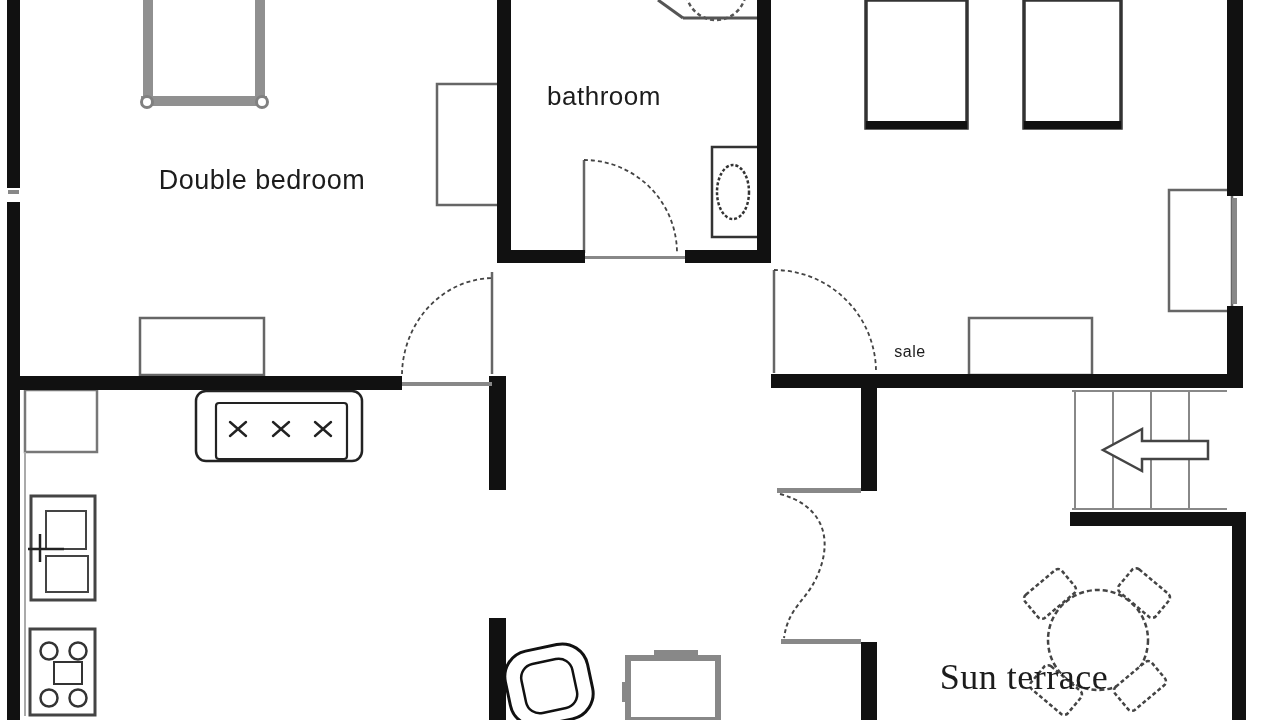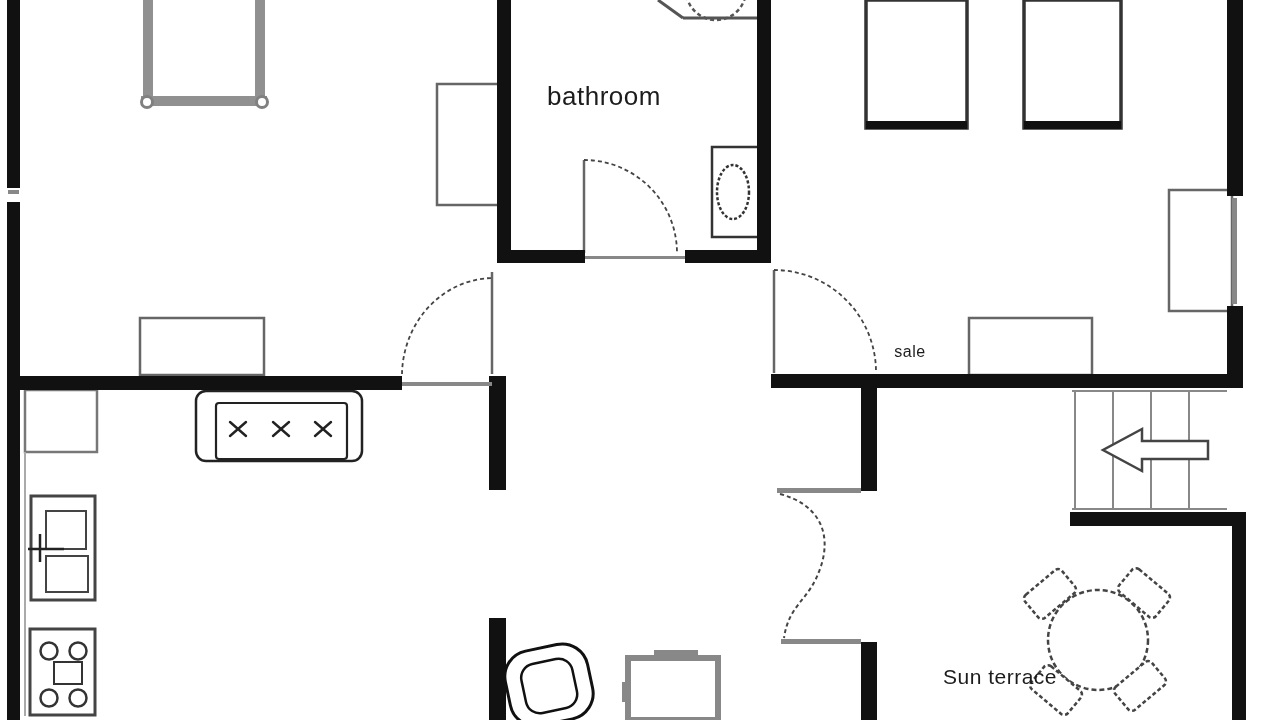--- a/index.html
+++ b/index.html
@@ -16,21 +16,21 @@
     transform:translate(-50%,-50%);
     color:#1c1c1c;
     white-space:nowrap;
     letter-spacing:0.5px;
     font-weight:400;
     user-select:none;
   }
   .lbl-double-bedroom{left:262px;top:180px;font-size:27px;}
   .lbl-bathroom{left:604px;top:96px;font-size:26px;}
   .lbl-sale{left:910px;top:352px;font-size:16px;}
-  .lbl-sun-terrace{left:1000px;top:677px;font-size:21px;}
+  .lbl-sun-terrace{left:1024px;top:677px;font-size:36px;font-family:Liberation Serif, serif;}
 </style>
 </head>
 <body>
 
 <div class="plan">
 
 <svg width="1280" height="720" viewBox="0 0 1280 720">
 
   <g>
     <rect x="143" y="0" width="10" height="103" fill="#909090"></rect>
@@ -158,17 +158,18 @@
 
   <g fill="#888">
     <rect x="8" y="190" width="11" height="4"></rect>
     <rect x="1232" y="198" width="5" height="106"></rect>
     <rect x="585" y="256" width="100" height="3"></rect>
     <rect x="402" y="382" width="90" height="4"></rect>
   </g>
 
 </svg>
 
+  <div class="room-label lbl-double-bedroom">Double bedroom</div>
   <div class="room-label lbl-bathroom">bathroom</div>
   <div class="room-label lbl-sale">sale</div>
   <div class="room-label lbl-sun-terrace">Sun terrace</div>
 
 </div>
 
 </body></html>

